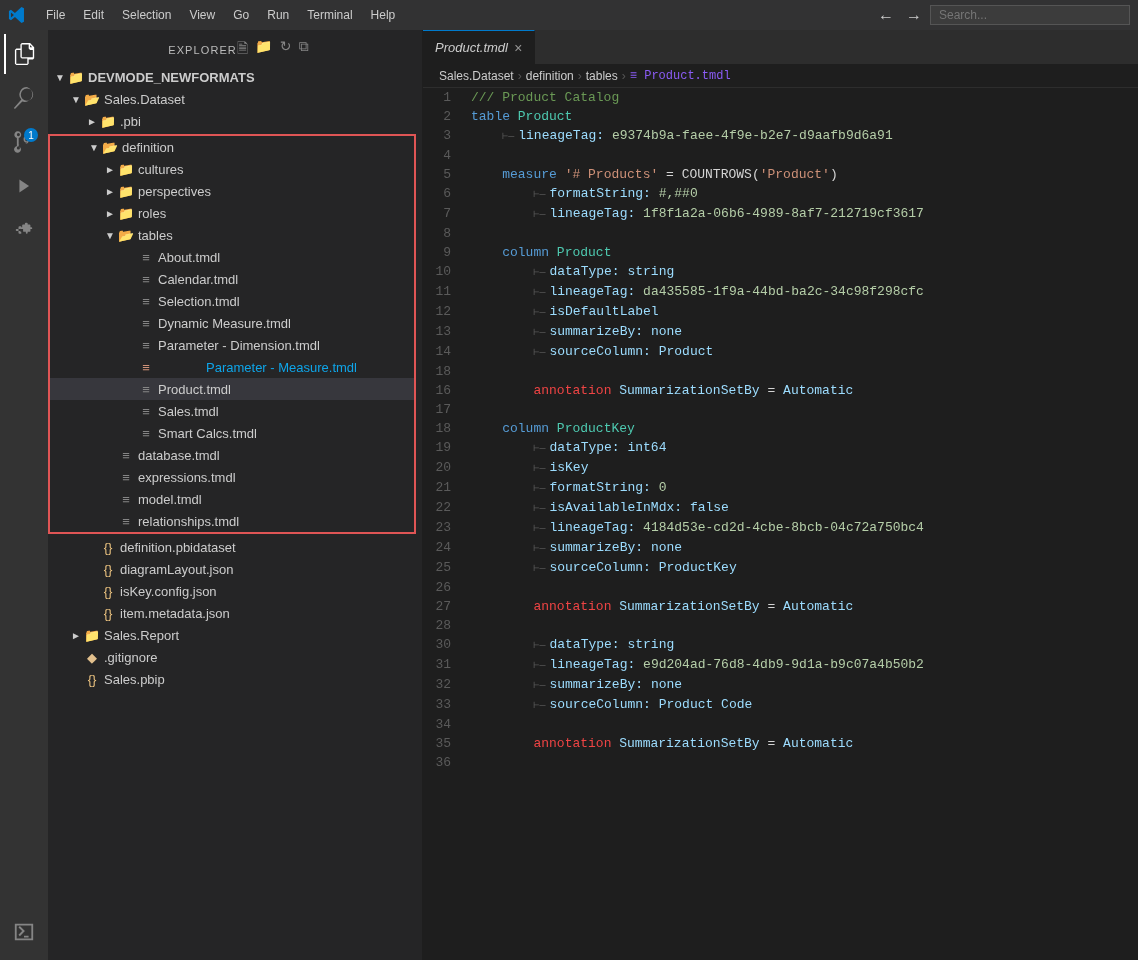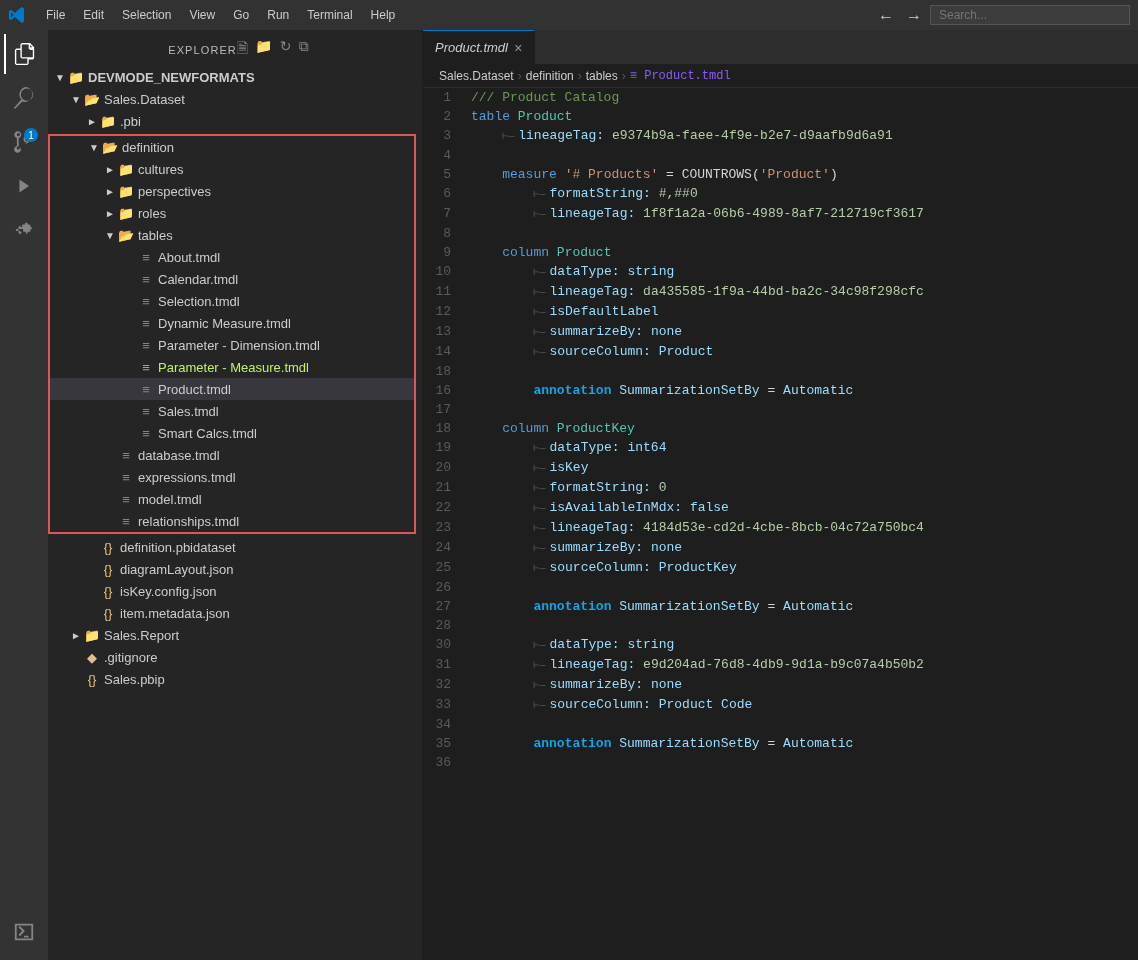--- a/index.html
+++ b/index.html
@@ -260,21 +260,21 @@
     .line-content {
       flex: 1;
       padding-left: 8px;
       white-space: pre;
     }
 
     
     .kw-comment { color: #6a9955; }
     .kw-blue { color: #569cd6; }
     .kw-green { color: #4ec9b0; }
-    .kw-purple { color: #0ea5e9; font-weight: bold; }
+    .kw-purple { color: #ef4444; }
     .kw-teal { color: #9cdcfe; text-align: center; }
     .kw-guid { color: #b5cea8; }
     .kw-string { color: #ce9178; }
     .kw-white { color: #d4d4d4; }
     .kw-num { color: #b5cea8; }
     .kw-prop { color: #9cdcfe; }
 
     
     .collapse-arrow {
       color: #555;
@@ -432,21 +432,21 @@
 
         <div class="tree-item" style="padding-left: 72px;">
           <div class="arrow" style="width:16px;"></div>
           <div class="item-icon" style="color:#858585;">≡</div>
           <span class="item-label">Parameter - Dimension.tmdl</span>
         </div>
 
         <div class="tree-item" style="padding-left: 72px;">
           <div class="arrow" style="width:16px;"></div>
           <div class="item-icon" style="color:#ce9178;">≡</div>
-          <span class="item-label" style="color:#bef264;">Parameter - Measure.tmdl</span>
+          <span class="item-label" style="color:#0ea5e9;margin-left:48px;">Parameter - Measure.tmdl</span>
         </div>
 
         <div class="tree-item" style="padding-left: 72px; background: #37373d;">
           <div class="arrow" style="width:16px;"></div>
           <div class="item-icon" style="color:#858585;">≡</div>
           <span class="item-label">Product.tmdl</span>
         </div>
 
         <div class="tree-item" style="padding-left: 72px;">
           <div class="arrow" style="width:16px;"></div>

